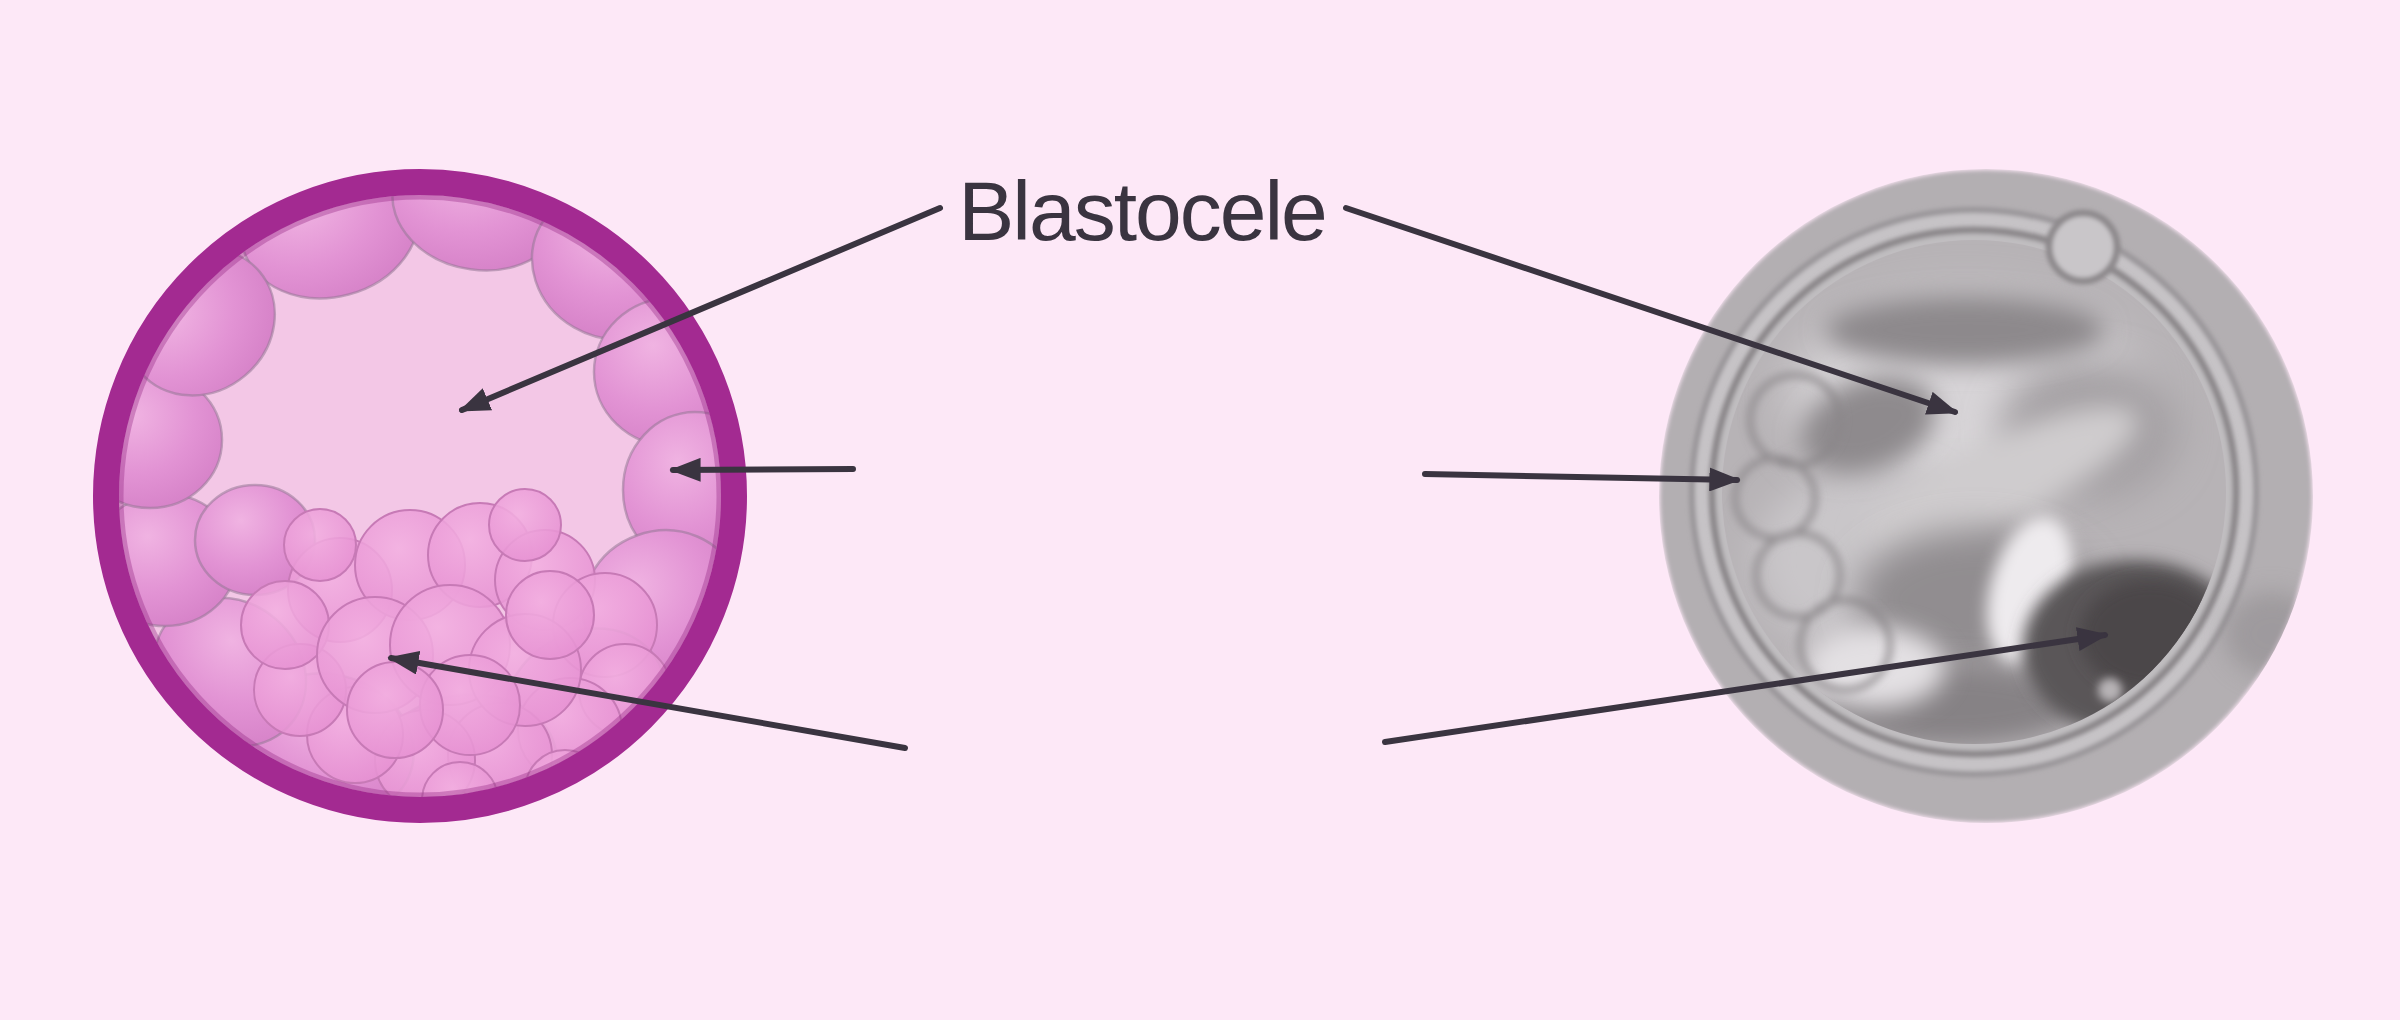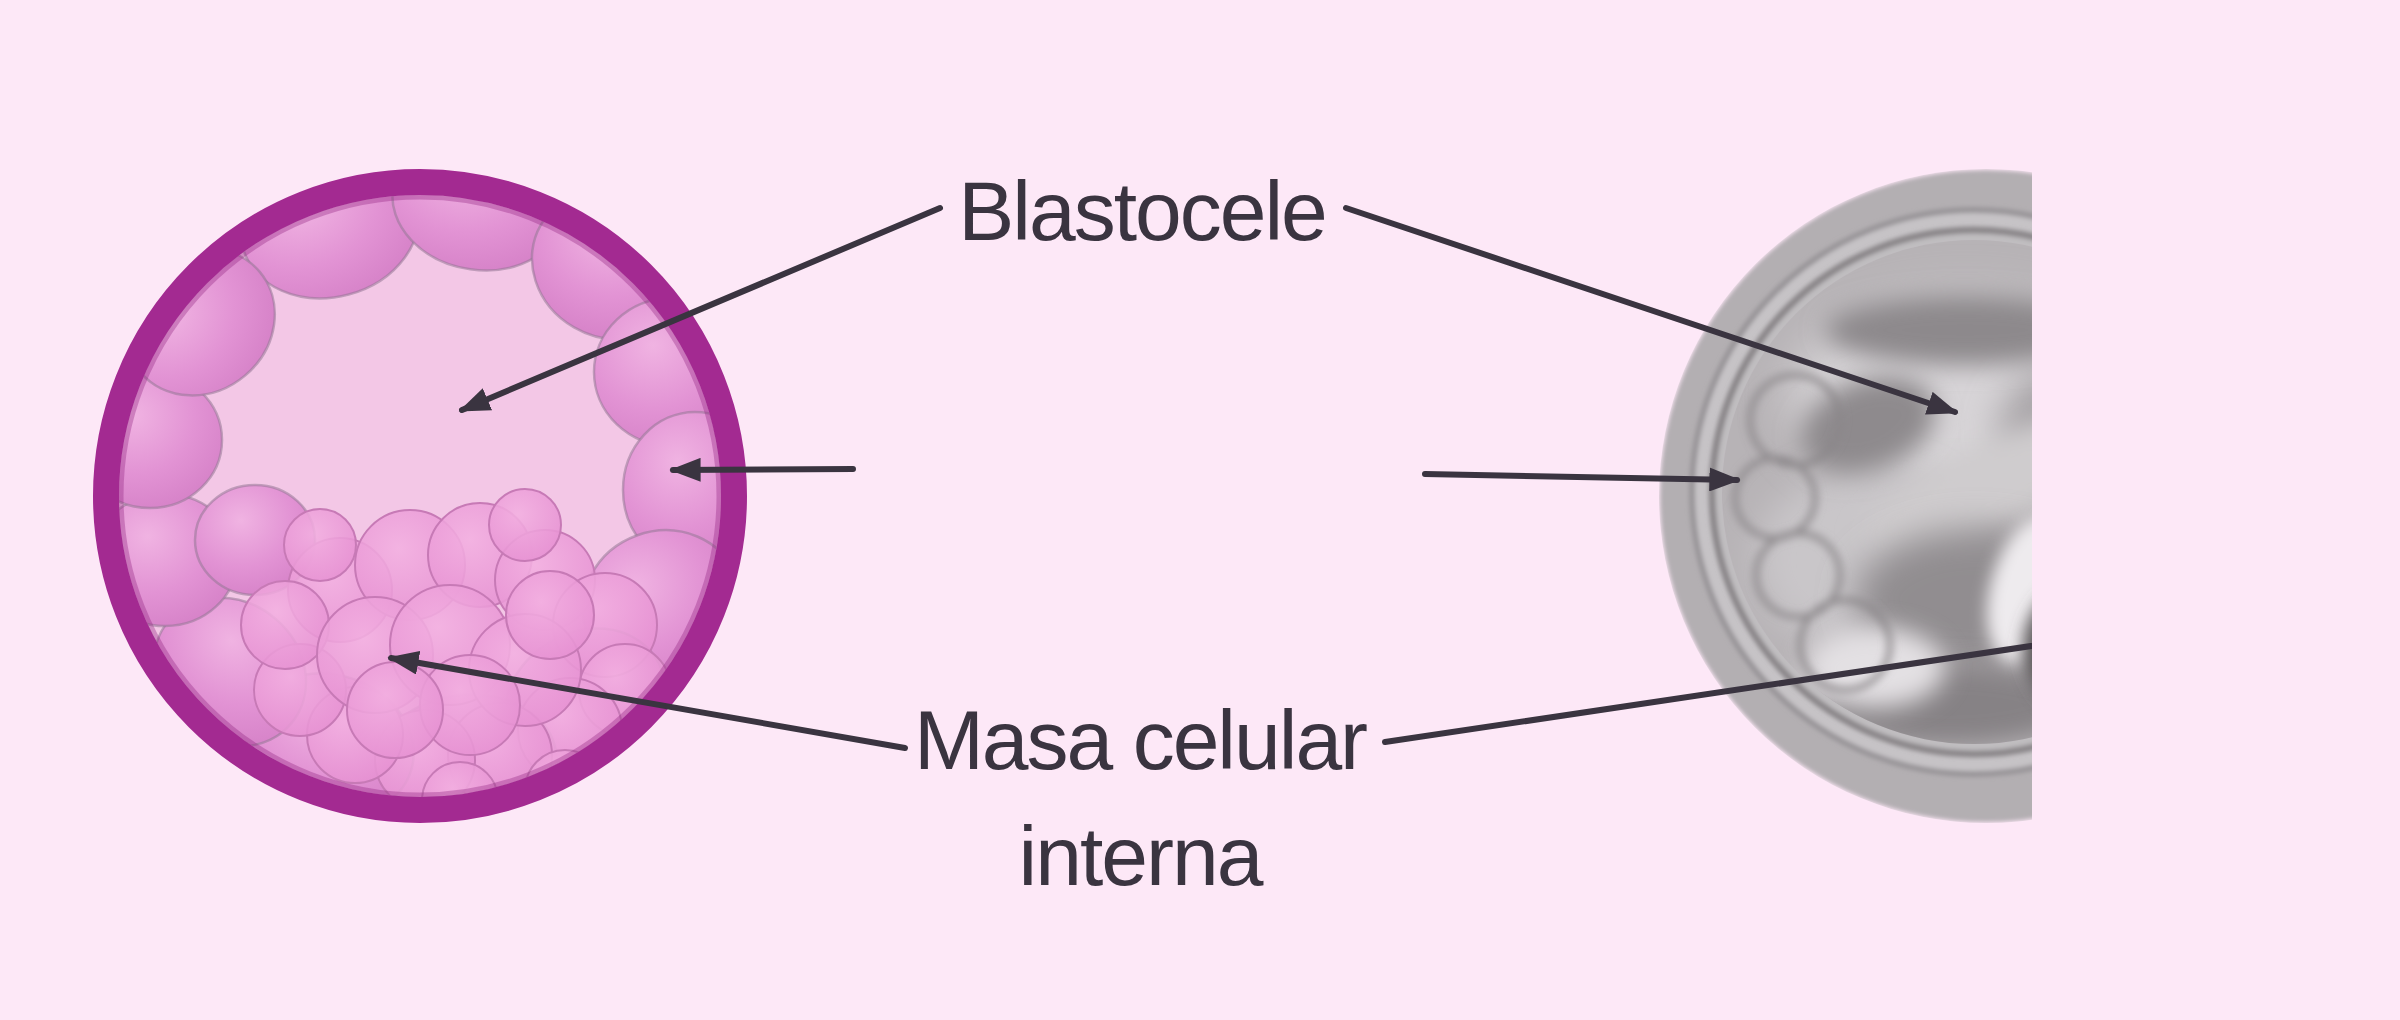--- a/index.html
+++ b/index.html
@@ -1,16 +1,16 @@
 <!DOCTYPE html>
 <html style="--background: #fde8f7; --text: #3a3440; --arrow: #3a3440; --ring: #a32a91; --ring-rim: #8e1f7e; --cavity: #f3c7e6; --cell: #e293d4; --icm: #e48cd0; --photo-halo: #b3afb2; --photo-zona: #c6c3c6; --photo-interior: #b7b3b6; --photo-icm-dark: #5a5659;"><head>
 <meta charset="utf-8">
 <style>
   html,body{margin:0;padding:0;background:#fde8f7;}
-  .canvas{position:relative;width:2032px;height:1020px;overflow:hidden;background:var(--background,#fde8f7);
+  .canvas{position:relative;width:2400px;height:1020px;overflow:hidden;background:var(--background,#fde8f7);
           font-family:"Liberation Sans","DejaVu Sans",sans-serif;}
   .canvas svg{position:absolute;left:0;top:0;}
   .label{position:absolute;transform:translateX(-50%);color:var(--text,#3a3440);
          font-size:84px;line-height:1;letter-spacing:-2px;white-space:nowrap;text-align:center;}
   .label .l2{display:block;}
   #lbl-blastocele{left:1142px;top:169px;}
   #lbl-trofoectodermo{left:1144px;top:441px;}
   #lbl-masa{left:1140px;top:682px;line-height:116px;}
 </style>
 </head>
@@ -147,14 +147,13 @@
         <line x1="940" y1="208" x2="462" y2="410" stroke="#3a3440" stroke-width="6" stroke-linecap="round" marker-end="url(#ah)"></line>
         <line x1="1346" y1="208" x2="1955" y2="412" stroke="#3a3440" stroke-width="6" stroke-linecap="round" marker-end="url(#ah)"></line>
         <line x1="853" y1="469" x2="673" y2="470" stroke="#3a3440" stroke-width="6" stroke-linecap="round" marker-end="url(#ah)"></line>
         <line x1="1425" y1="474" x2="1737" y2="480" stroke="#3a3440" stroke-width="6" stroke-linecap="round" marker-end="url(#ah)"></line>
         <line x1="905" y1="748" x2="391" y2="658" stroke="#3a3440" stroke-width="6" stroke-linecap="round" marker-end="url(#ah)"></line>
         <line x1="1385" y1="742" x2="2105" y2="635" stroke="#3a3440" stroke-width="6" stroke-linecap="round" marker-end="url(#ah)"></line>
       </g>
   </svg>
 
   <div class="label" id="lbl-blastocele">Blastocele</div>
-  <div class="label" id="lbl-masa"><span>Masa celular</span><span class="l2">interna</span></div>
 </div>
 
 </body></html>

